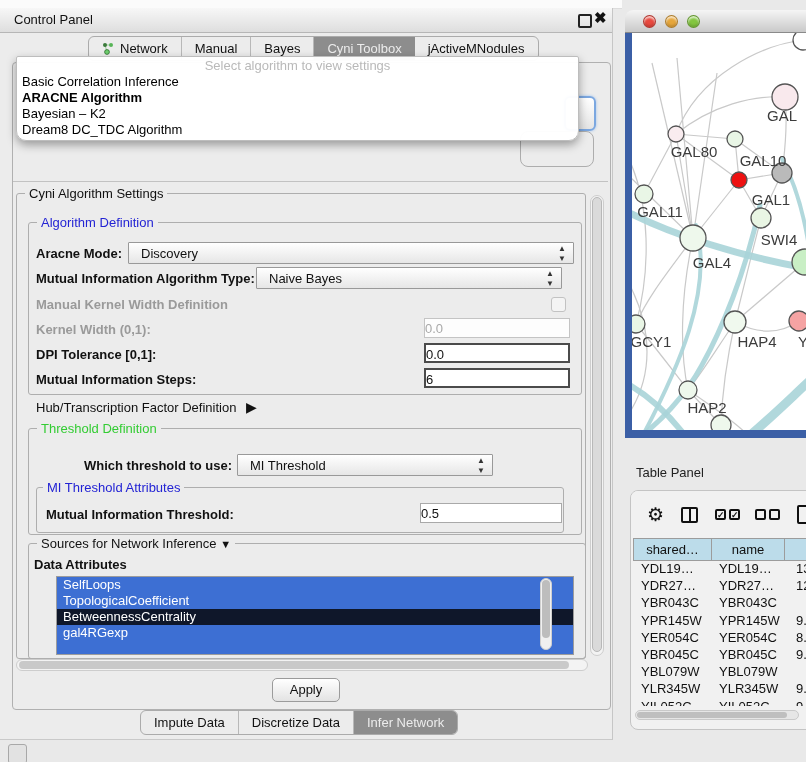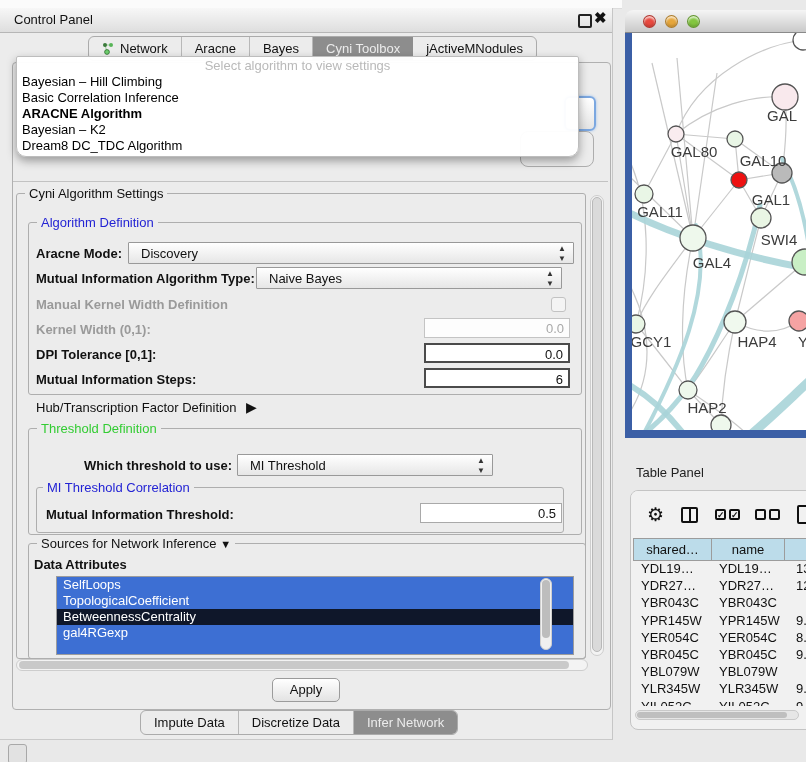--- a/index.html
+++ b/index.html
@@ -33,21 +33,21 @@
   
   .group{position:absolute;border:1px solid #aeaeae;border-radius:3px;}
   .gtitle{position:absolute;top:-8px;background:#ececec;padding:0 4px;font-size:13px;white-space:nowrap;}
   .lbl{position:absolute;font-size:13px;color:#111;white-space:nowrap;}
   .b{font-weight:bold;}
   .dis{color:#9a9a9a;}
   
   .combo{position:absolute;height:22px;border:1px solid #999;border-radius:1px;background:linear-gradient(#ffffff,#e6e6e6);font-size:13px;color:#111;line-height:22px;padding-left:12px;box-sizing:border-box;}
   .combo .arrows{position:absolute;right:7px;top:1px;font-size:8px;line-height:10px;color:#333;text-align:center;}
   
-  .field{position:absolute;height:20px;border:1px solid #a9a9a9;background:#fff;font-size:13px;text-align:right;line-height:20px;padding-right:5px;box-sizing:border-box;color:#111;}
+  .field{position:absolute;height:20px;border:1px solid #a9a9a9;background:#fff;font-size:13px;line-height:20px;padding-right:5px;box-sizing:border-box;color:#111;}
   .field.strong{border:2px solid #4b4b4b;}
   .field.dis{border:1px solid #c4c4c4;background:#fdfdfd;color:#a9a9a9;}
   .checkbox{position:absolute;width:13px;height:13px;border:1px solid #c2c2c2;border-radius:3px;background:#f4f4f4;}
   
   #attr-list{left:40px;top:576px;width:516px;height:77px;background:#fff;border:1px solid #9c9c9c;overflow:hidden;z-index:2;margin-left:16px;}
   .attr-item{height:16px;line-height:16px;padding-left:6px;font-size:13px;color:#fff;}
   #attr-vsb{left:540px;top:578px;width:12px;height:72px;background:#f0f0f0;border:1px solid #cfcfcf;border-radius:6px;z-index:3;box-sizing:border-box;}
   #attr-vsb .thumb{position:absolute;left:1px;top:1px;width:8px;height:58px;background:#bdbdbd;border-radius:5px;}
   
   #set-vsb{left:590px;top:195px;width:14px;height:461px;background:#f3f3f3;border:1px solid #cdcdcd;border-radius:7px;box-sizing:border-box;}
@@ -101,35 +101,34 @@
       <div class="ttab">
         <svg class="net-icon" viewBox="0 0 12 13" xmlns="http://www.w3.org/2000/svg">
           <line x1="3" y1="3" x2="9" y2="3" stroke="#9bc89b" stroke-width="1"></line>
           <line x1="3" y1="3" x2="5" y2="10" stroke="#9bc89b" stroke-width="1"></line>
           <circle cx="3" cy="3" r="2" fill="#3a7a3a"></circle>
           <circle cx="9" cy="3" r="2" fill="#58b558"></circle>
           <circle cx="5" cy="10" r="2.4" fill="#6fcf6f" stroke="#2f6f2f" stroke-width="0.8"></circle>
         </svg>
         <span>Network</span>
       </div>
-      <div class="ttab">Aracne</div>
+      <div class="ttab">Manual</div>
       <div class="ttab">Bayes</div>
       <div class="ttab sel">Cyni Toolbox</div>
       <div class="ttab">jActiveMNodules</div>
     </div>
 
   <div class="abs" id="cp-panel"></div>
   <div class="abs" id="hidden-combo"></div>
   <div class="abs" id="hidden-box"></div>
   <div class="abs" id="sep-line"></div>
 
   <div class="abs" id="algo-popup">
     <div id="algo-placeholder">Select algorithm to view settings</div>
     <div id="algo-list">
-        <div class="algo-item">Bayesian – Hill Climbing</div>
         <div class="algo-item">Basic Correlation Inference</div>
         <div class="algo-item bold">ARACNE Algorithm</div>
         <div class="algo-item">Bayesian – K2</div>
         <div class="algo-item">Dream8 DC_TDC Algorithm</div>
       </div>
   </div>
 
   <div class="group" id="g-settings" style="left:16px;top:193px;width:568px;height:464px;">
     <span class="gtitle" style="left:8px;color:#111;">Cyni Algorithm Settings</span>
   </div>
@@ -163,21 +162,21 @@
 
   <div class="group" style="left:28px;top:428px;width:552px;height:105px;">
     <span class="gtitle" style="left:8px;color:#33cc33;">Threshold Definition</span>
   </div>
   <div class="lbl b" style="left:84px;top:458px;">Which threshold to use:</div>
   <div class="combo" style="left:237px;top:454px;width:256px;">
     <span>MI Threshold</span>
     <span class="arrows">▲<br>▼</span>
   </div>
   <div class="group" style="left:36px;top:487px;width:526px;height:44px;">
-    <span class="gtitle" style="left:6px;color:#2323d4;">MI Threshold Correlation</span>
+    <span class="gtitle" style="left:6px;color:#2323d4;">MI Threshold Attributes</span>
   </div>
   <div class="lbl b" style="left:46px;top:507px;">Mutual Information Threshold:</div>
   <div class="field" style="left:420px;top:503px;width:142px;">0.5</div>
 
   <div class="group" style="left:28px;top:543px;width:556px;height:114px;">
     <span class="gtitle" style="left:8px;color:#111;"><span>Sources for Network Inference</span> <span style="font-size:11px;">▼</span></span>
   </div>
   <div class="lbl b" style="left:34px;top:557px;">Data Attributes</div>
   <div class="abs" id="attr-list">
       <div class="attr-item" style="background: rgb(61, 111, 211);">SelfLoops</div>

